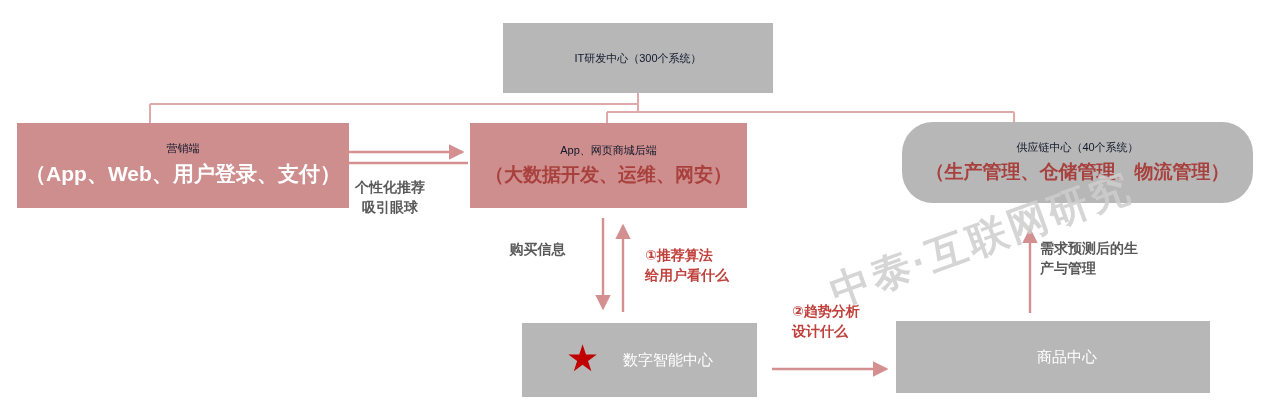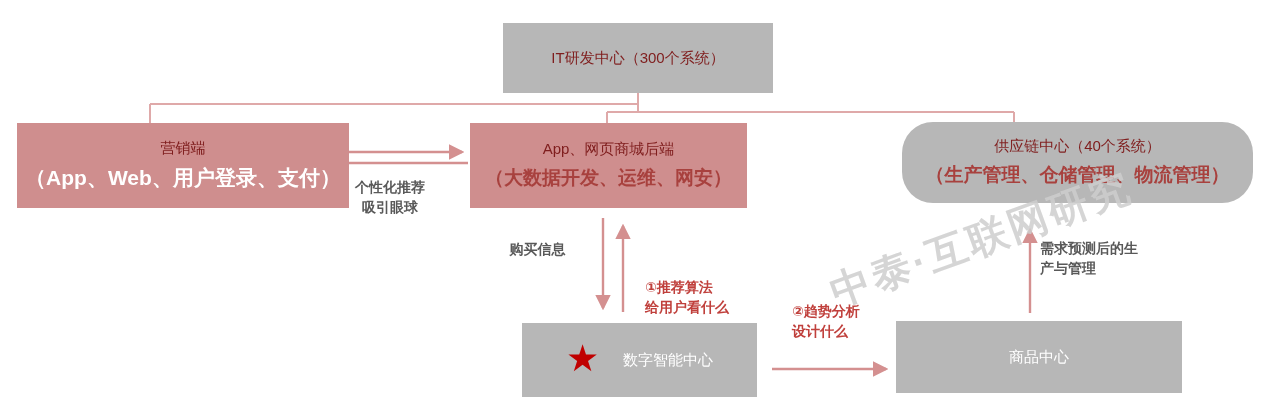--- a/index.html
+++ b/index.html
@@ -20,32 +20,32 @@
     display: flex;
     flex-direction: column;
     align-items: center;
     justify-content: center;
     text-align: center;
     line-height: 1.65;
     z-index: 2;
   }
   .node.gray { background: #b7b7b7; }
   .node.rose { background: #cf8e8e; }
-  .node .l1 { color: #7f1d1d; font-size: 15px; }
+  .node .l1 { color: #0f172a; font-size: 11px; }
   .node .l2-white { color: #ffffff; font-size: 21px; font-weight: 700; }
   .node .l2-red { color: #a8413e; font-size: 19px; font-weight: 700; }
   .node .white-label { color: #ffffff; font-size: 15px; }
 
   #node-it-center       { left: 503px; top: 23px;  width: 270px; height: 70px; }
   #node-marketing       { left: 17px;  top: 123px; width: 332px; height: 85px; }
   #node-backend         { left: 470px; top: 123px; width: 277px; height: 85px; }
   #node-supply-chain    { left: 902px; top: 122px; width: 351px; height: 81px; border-radius: 31px; }
   #node-digital-intel   { left: 522px; top: 323px; width: 235px; height: 74px;
                           flex-direction: row; gap: 24px; }
-  #node-product-center  { left: 896px; top: 321px; width: 286px; height: 72px; }
+  #node-product-center  { left: 896px; top: 321px; width: 286px; height: 72px; padding-left: 28px; }
 
   .star {
     color: #c00000;
     font-size: 37px;
     line-height: 1;
     position: relative;
     top: -2px;
   }
 
   svg#wires {
@@ -63,21 +63,21 @@
     z-index: 3;
     white-space: nowrap;
   }
   .lbl-gray { color: #595959; }
   .lbl-red  { color: #c0403c; }
   .center   { text-align: center; }
 
   #label-user-data     { left: 330px; top: 124px; width: 120px; }
   #label-personalized  { left: 330px; top: 177px; width: 120px; }
   #label-clicks        { left: 475px; top: 239px; width: 125px; }
-  #label-algo          { left: 645px; top: 245px; margin-top: 32px; }
+  #label-algo          { left: 645px; top: 245px; }
   #label-trend         { left: 792px; top: 301px; }
   #label-demand        { left: 1040px; top: 238px; }
 
   #watermark {
     position: absolute;
     left: 832px;
     top: 266px;
     font-size: 40px;
     font-weight: 700;
     letter-spacing: 3px;

